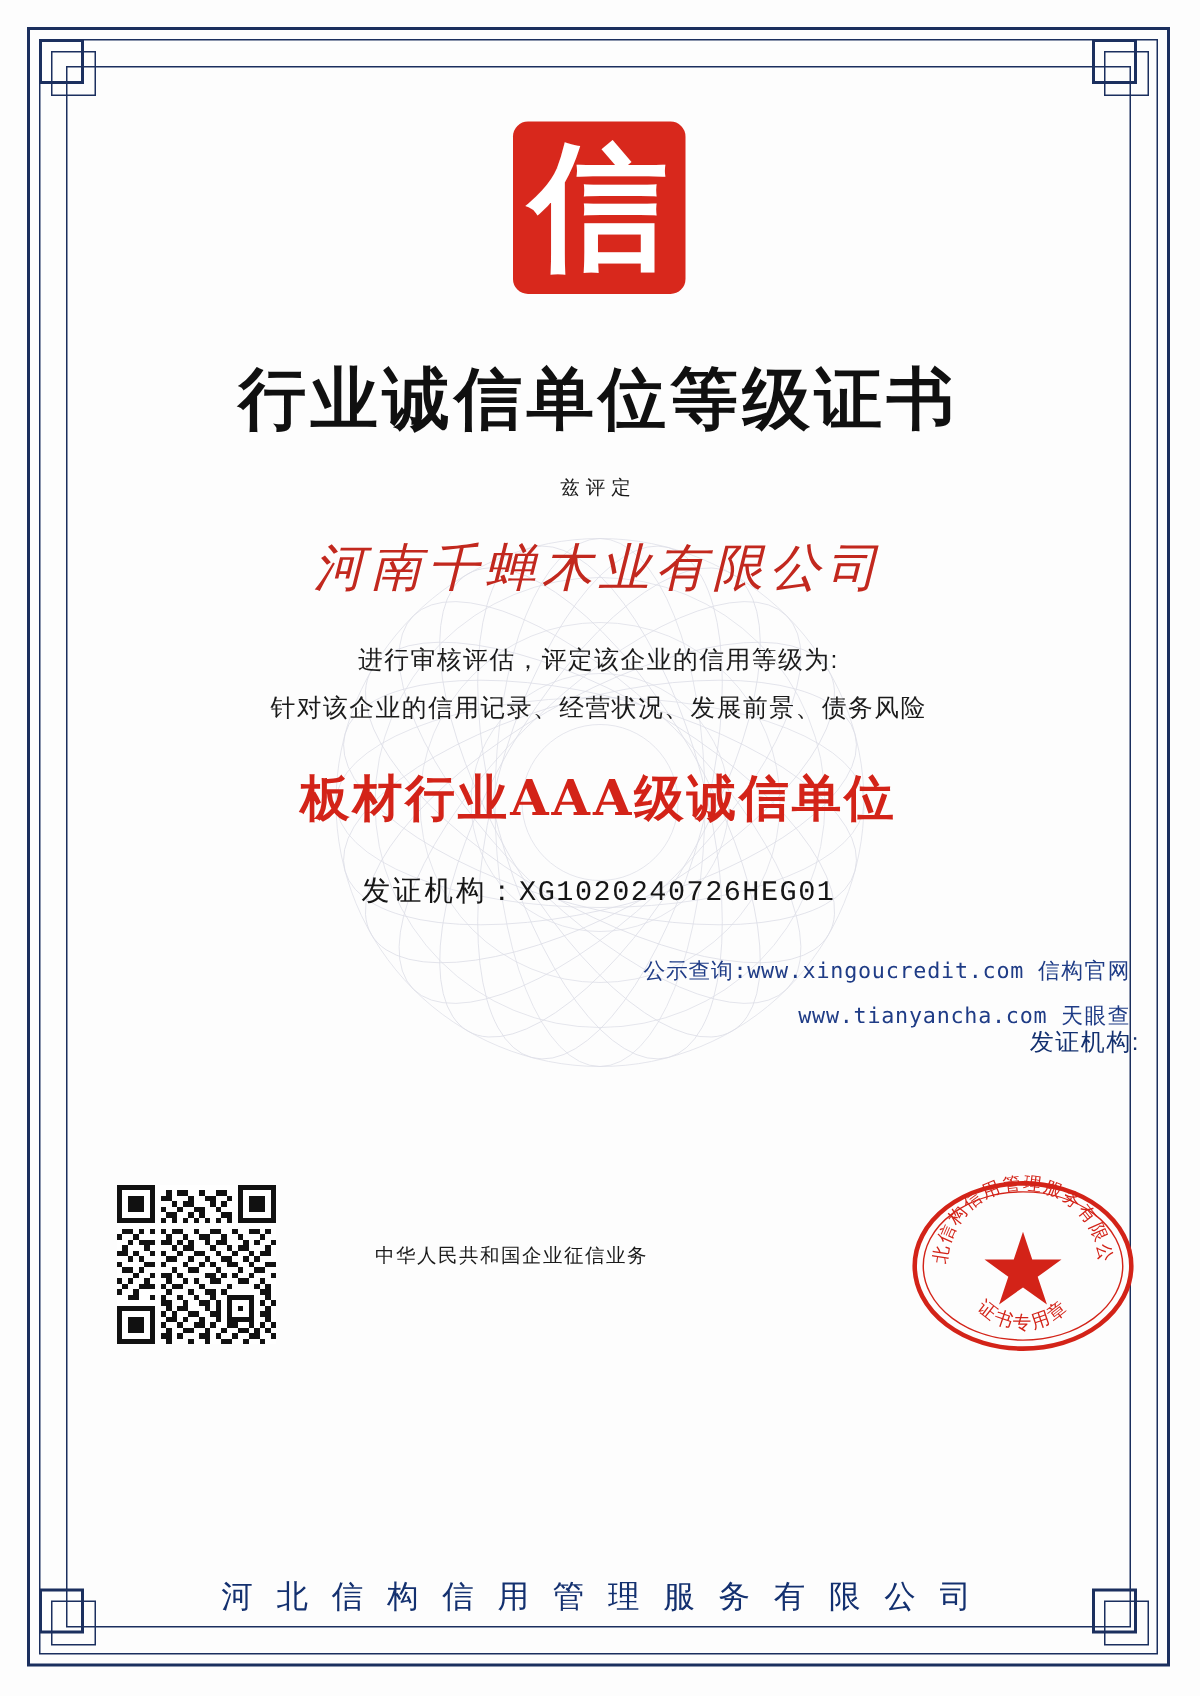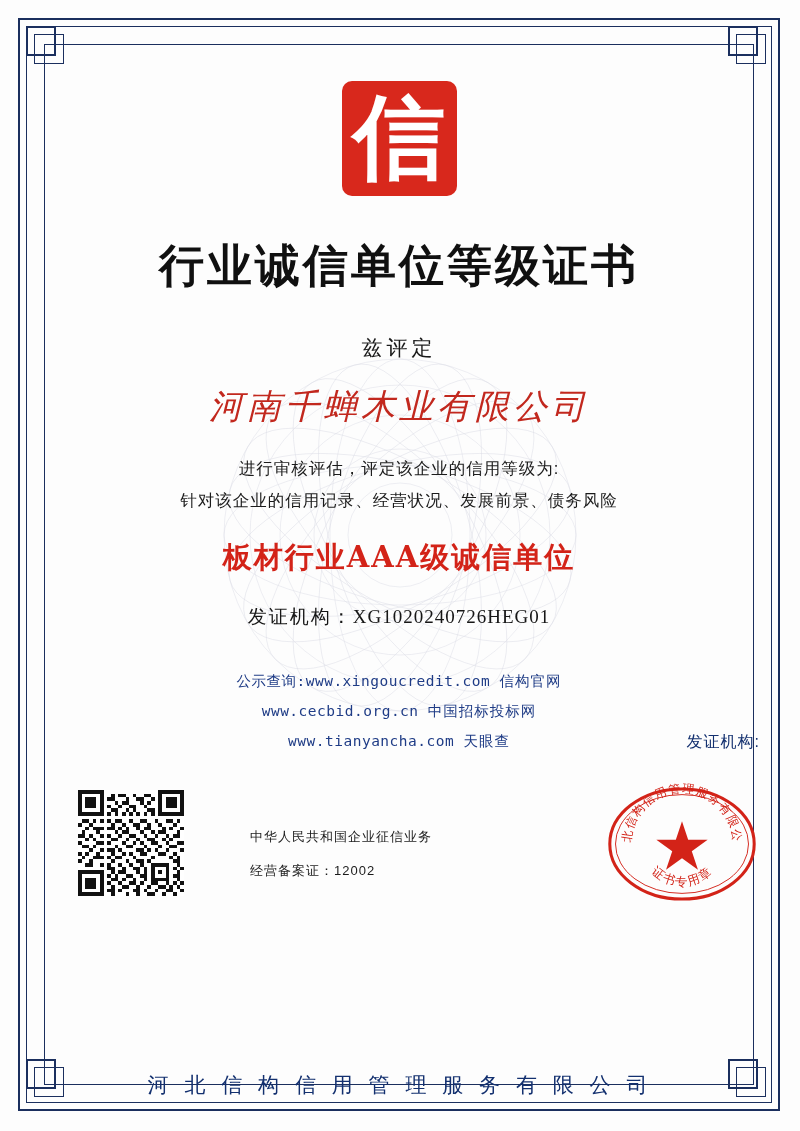--- a/index.html
+++ b/index.html
@@ -108,22 +108,22 @@
   .main-title {
     margin-top: 40px;
     font-family: Liberation Mono, monospace;
     font-size: 45px;
     letter-spacing: 3px;
     font-weight: bold;
     color: #101010;
   }
 
   .hereby {
-    margin-top: 38px;
-    font-size: 21px;
+    margin-top: 20px;
+    font-size: 13px;
     letter-spacing: 4px;
     color: #1a1a1a;
   }
 
   .company {
     margin-top: 22px;
     font-family: "DejaVu Serif", serif;
     font-size: 34px;
     font-weight: normal;
     font-style: italic;
@@ -135,63 +135,64 @@
     margin-top: 22px;
     font-size: 16.5px;
     line-height: 32px;
     letter-spacing: 1px;
     color: #1b1b1b;
   }
 
   .grade {
     margin-top: 22px;
     font-family: "DejaVu Serif", serif;
-    font-size: 29px;
+    font-size: 33px;
     font-weight: bold;
     letter-spacing: 2px;
     color: #d32318;
   }
 
   .cert-no {
     margin-top: 26px;
     font-size: 19px;
     letter-spacing: 2px;
     color: #161616;
   }
   .cert-no .num {
-    font-family: Liberation Serif, serif;
+    font-family: Liberation Mono, monospace;
     letter-spacing: 1px;
   }
 
   .dates {
     margin-top: 16px;
     font-size: 18px;
     letter-spacing: 1px;
     color: #161616;
   }
   .dates .gap { display: inline-block; width: 28px; }
 
   .links {
-    margin-top: 36px;
+    margin-top: 26px;
     font-family: "DejaVu Sans Mono", monospace;
     font-size: 14.5px;
     line-height: 30px;
     letter-spacing: 0.5px;
     color: #1f3c86;
+    text-align: right;
   }
   .links .cn {
     font-family: "DejaVu Sans", sans-serif;
     letter-spacing: 1px;
   }
 
   
   .issuer-label {
     position: absolute;
     right: 40px;
-    top: 732px;
+    top: 685px;
     font-size: 16px;
     letter-spacing: 1px;
     color: #13306f;
   }
 
   
   .qr {
     position: absolute;
     left: 78px;
     top: 790px;
@@ -218,21 +219,21 @@
     right: 42px;
     top: 768px;
     width: 152px;
     height: 152px;
   }
 
   .footer {
     position: absolute;
     left: 0;
     right: 0;
-    bottom: 32px;
+    bottom: 53px;
     font-size: 21px;
     letter-spacing: 5px;
     color: #13306f;
     text-align: center;
   }
 </style>
 </head>
 <body>
 
 <div class="certificate">
@@ -303,24 +304,20 @@
 
     <div class="cert-no">
       <span>发证机构：</span><span class="num">XG1020240726HEG01</span>
     </div>
 
 
     <div class="links">
       <div>
         <span>公示查询:</span><span>www.xingoucredit.com</span>
         <span class="cn">信构官网</span>
-      </div>
-      <div>
-        <span>www.cecbid.org.cn</span>
-        <span class="cn">中国招标投标网</span>
       </div>
       <div>
         <span>www.tianyancha.com</span>
         <span class="cn">天眼查</span>
       </div>
     </div>
   </div>
 
   <div class="issuer-label">发证机构:</div>
 
@@ -540,21 +537,20 @@
         <rect x="13" y="28" width="1" height="1"></rect>
       <rect x="16" y="28" width="1" height="1"></rect>
         <rect x="19" y="28" width="2" height="1"></rect>
       <rect x="23" y="28" width="1" height="1"></rect>
         <rect x="26" y="28" width="1" height="1"></rect>
     </g>
   </svg>
 
   <div class="filing">
     <div>中华人民共和国企业征信业务</div>
-    <div>经营备案证：12002</div>
   </div>
 
   <svg class="seal" viewBox="0 0 160 160">
     <defs>
       <path id="sealTopArc" d="M 26,80 A 54,54 0 0 1 134,80"></path>
       <path id="sealBottomArc" d="M 36,80 A 44,44 0 0 0 124,80"></path>
     </defs>
     <ellipse cx="80" cy="80" rx="76" ry="58" fill="none" stroke="#d32318" stroke-width="3.2"></ellipse>
     <ellipse cx="80" cy="80" rx="70" ry="52" fill="none" stroke="#d32318" stroke-width="1"></ellipse>
     <polygon points="80,56 86.5,75.5 107,75.5 90.3,87.6 96.8,107 80,95 63.2,107 69.7,87.6 53,75.5 73.5,75.5" fill="#d32318"></polygon>

